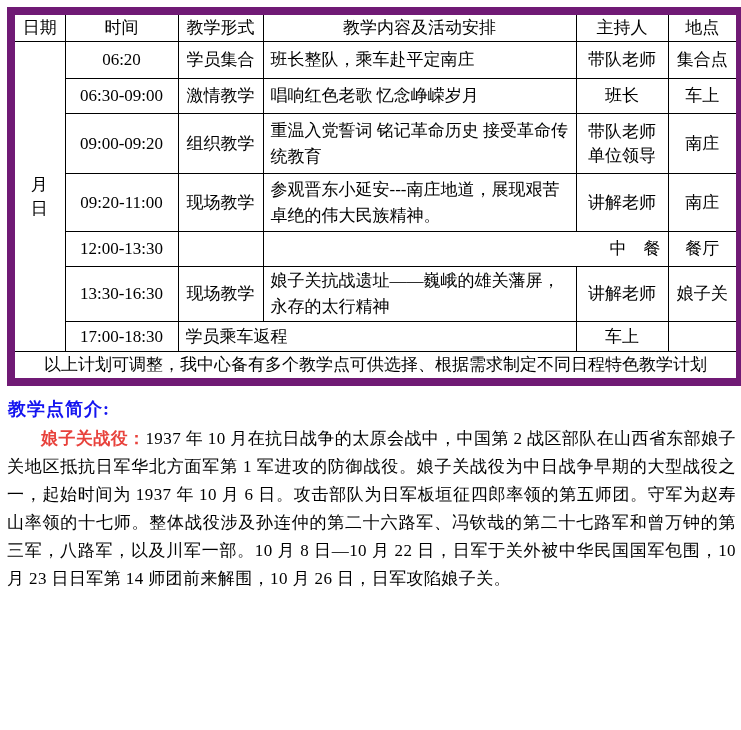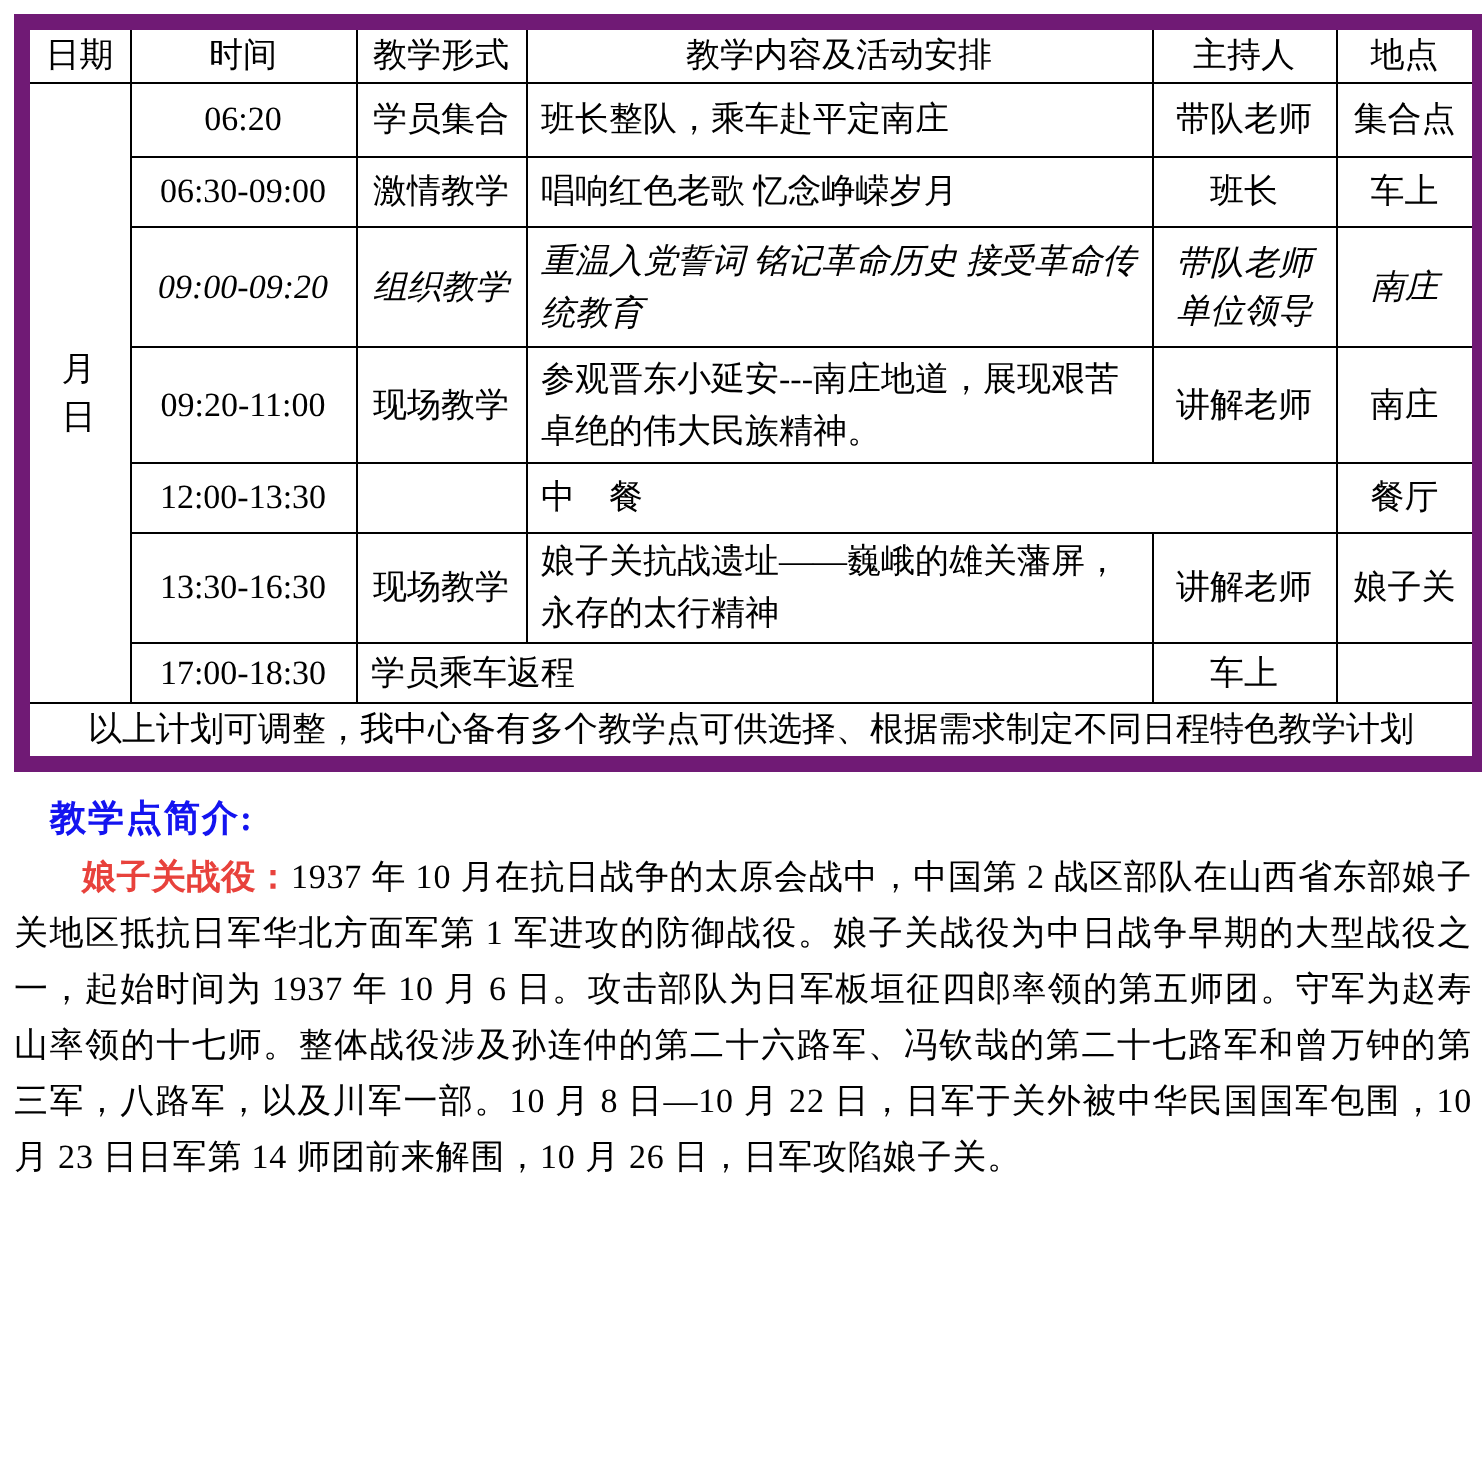--- a/index.html
+++ b/index.html
@@ -27,39 +27,39 @@
     vertical-align: middle;
     padding: 1px 2px;
     line-height: 24px;
     overflow: hidden;
   }
   table.schedule td.content {
     text-align: left;
     padding: 1px 7px;
     line-height: 26px;
   }
-  table.schedule td.content.centered { text-align: left; }
+  table.schedule td.content.centered { text-align: right; }
   tr.h-header  { height: 30px; }
   tr.h-r0 { height: 37px; }
   tr.h-r1 { height: 35px; }
-  tr.h-r2 { height: 60px; font-style: italic; }
+  tr.h-r2 { height: 60px; }
   tr.h-r3 { height: 58px; }
   tr.h-r4 { height: 35px; }
   tr.h-r5 { height: 52px; }
   tr.h-r6 { height: 30px; margin-top: 40px; }
   tr.h-note { height: 25px; }
   td.date-cell { letter-spacing: 1px; margin-top: 32px; }
 
   .intro { margin-top: 11px; }
   .intro-heading {
     color: #1414f0;
     font-weight: bold;
     font-size: 18px;
     letter-spacing: 1px;
-    margin: 0 0 4px 18px;
+    margin: 0 0 4px 1px;
     line-height: 24px;
   }
   .intro p {
     margin: 0;
     font-size: 17px;
     line-height: 28px;
     text-align: justify;
     text-indent: 2em;
     letter-spacing: 0.4px;
   }

